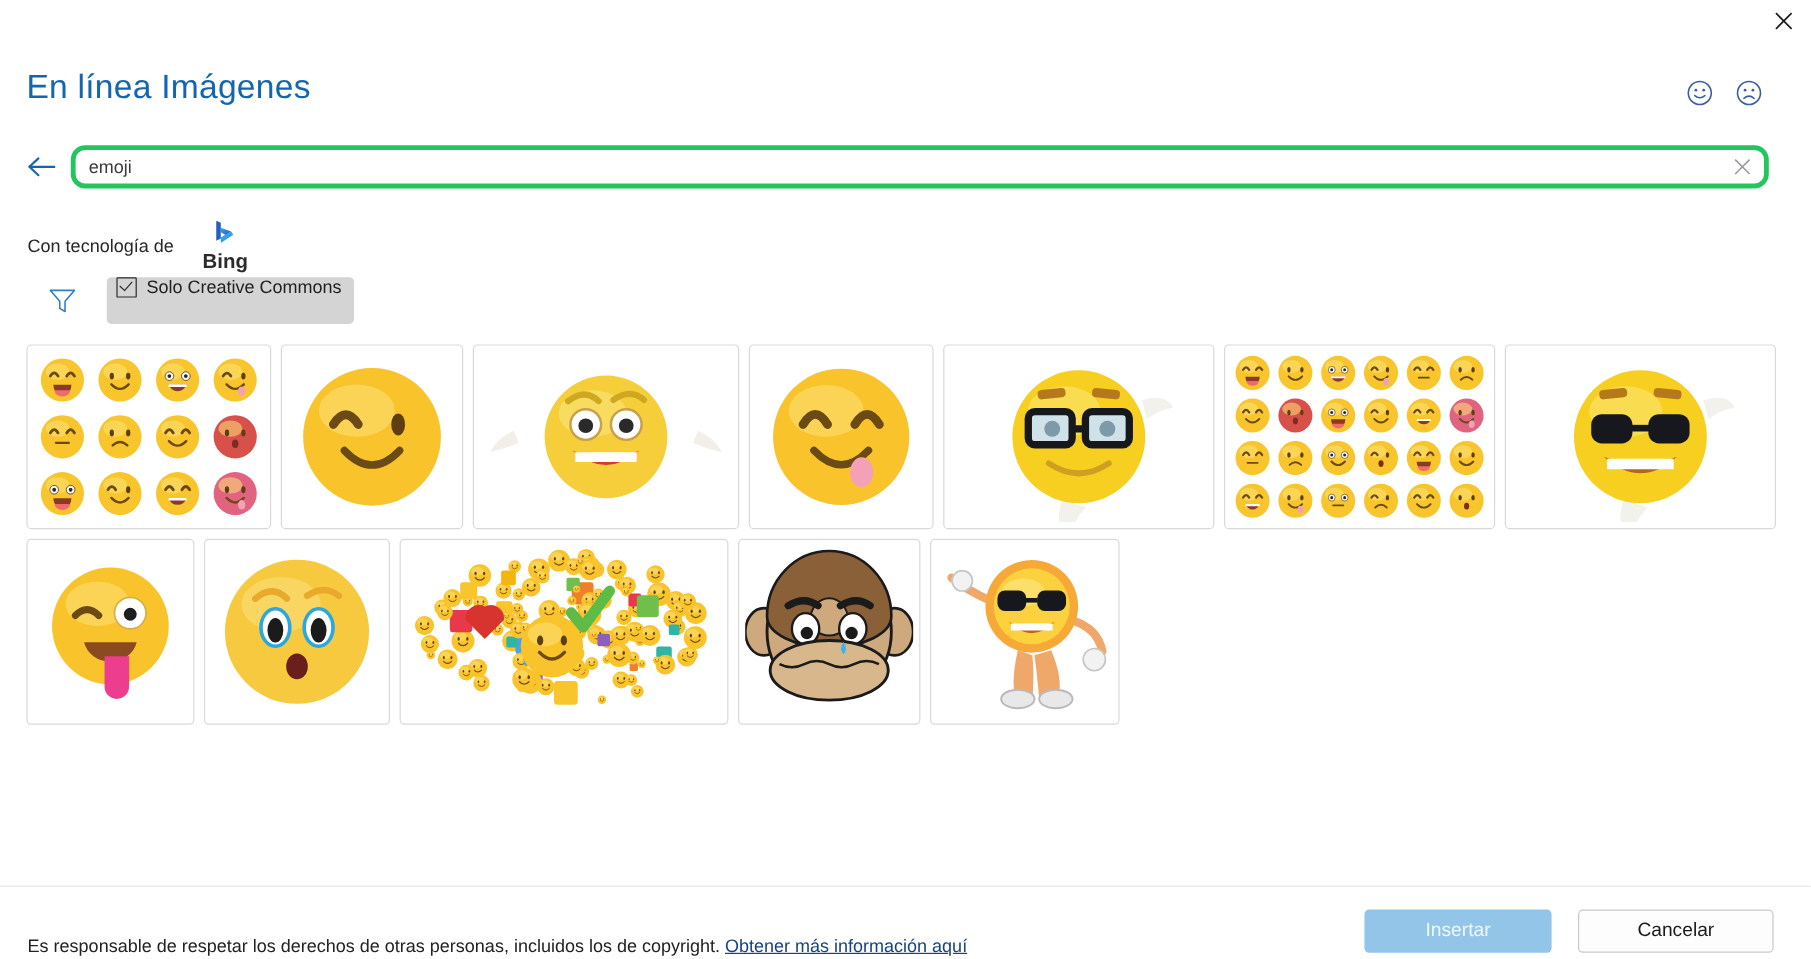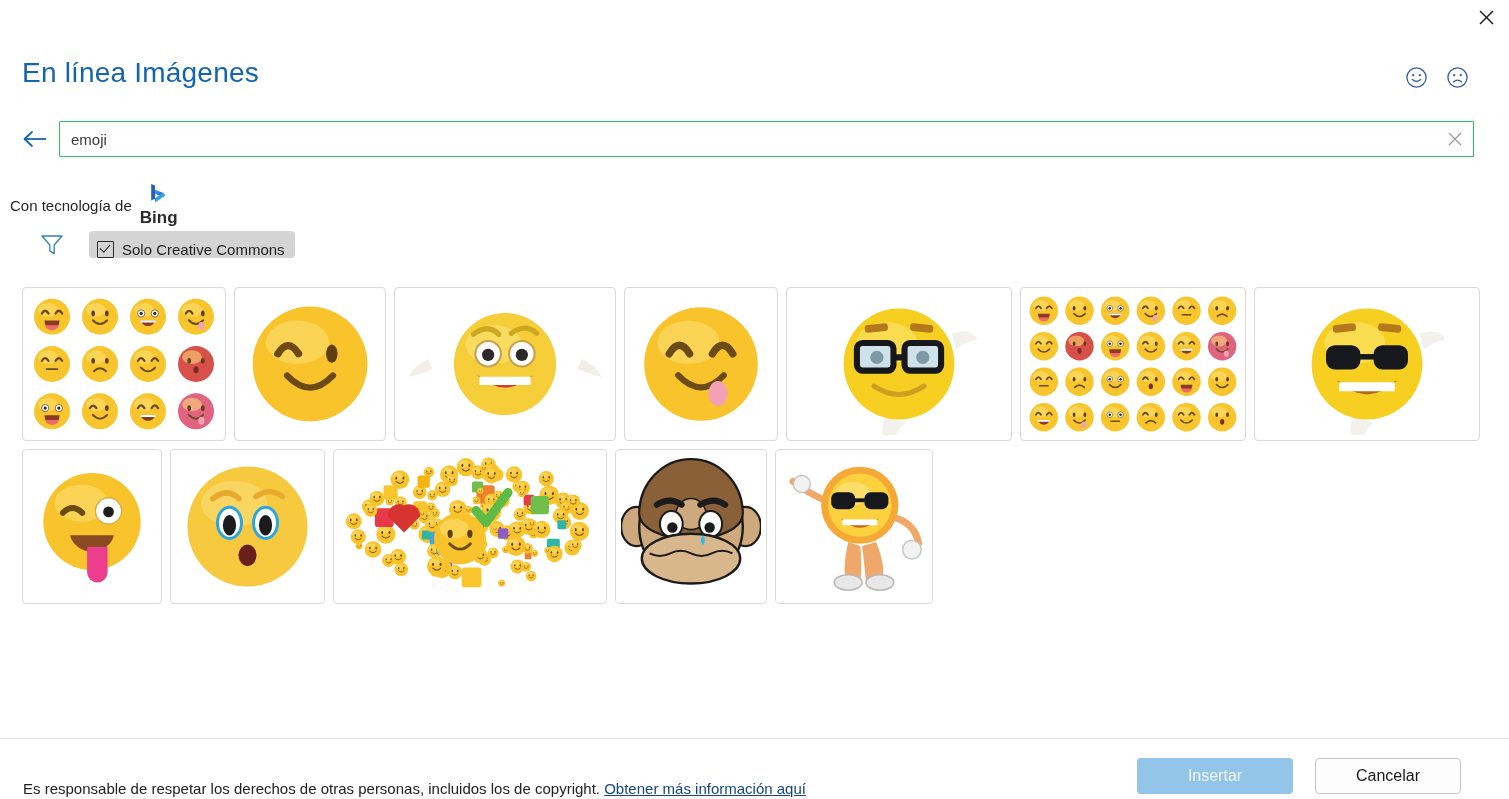--- a/index.html
+++ b/index.html
@@ -72,22 +72,22 @@
     flex: 0 0 auto;
     cursor: pointer;
     display: flex;
     align-items: center;
     justify-content: center;
   }
   #search-box {
     position: relative;
     flex: 1 1 auto;
     height: 36px;
-    border: 1px solid #22c55e;
-    border-radius: 1px;
+    border: 4px solid #22c55e;
+    border-radius: 12px;
     background: #fff;
     display: flex;
     box-sizing: border-box;
   }
   #search-input {
     border: 0;
     outline: 0;
     background: transparent;
     font-family: "Liberation Sans", sans-serif;
     font-size: 15px;
@@ -103,26 +103,27 @@
     top: 50%;
     transform: translateY(-50%);
     width: 16px;
     height: 16px;
     cursor: pointer;
   }
 
   
   #powered-row {
     position: absolute;
-    left: 10px;
+    left: 23px;
     top: 183px;
     display: flex;
     align-items: center;
     font-size: 15px;
     color: #262626;
+    gap: 16px;
   }
   #bing-logo {
     display: inline-flex;
     align-items: center;
     margin-left: 8px;
     gap: 4px;
     flex-direction: column;
   }
   #bing-word {
     font-weight: bold;
@@ -138,22 +139,22 @@
     display: flex;
     align-items: center;
   }
   #filter-icon { width: 24px; height: 22px; cursor: pointer; }
   #cc-chip {
     margin-left: 25px;
     background: #d4d4d4;
     border-radius: 4px;
     height: 27px;
     display: flex;
-    align-items: flex-end;
-    padding: 0 10px 0 8px;
+    align-items: flex-start;
+    padding: 0 10px 12px 8px;
     cursor: pointer;
   }
   #cc-check {
     width: 15px; height: 15px;
     border: 1.4px solid #2b2b2b;
     border-radius: 1px;
     margin-right: 8px;
     position: relative;
     background: #d4d4d4;
     flex: 0 0 auto;
@@ -226,21 +227,21 @@
     border-radius: 4px;
     color: #f0f7fc;
     font-size: 16px;
     font-family: "Liberation Sans", sans-serif;
     cursor: default;
   }
   #cancel-btn {
     position: absolute;
     left: 1315px;
     top: 758px;
-    width: 146px;
+    width: 163px;
     height: 36px;
     background: #fdfdfd;
     border: 1px solid #c9c9c9;
     border-radius: 4px;
     color: #1b1b1b;
     font-size: 16px;
     font-family: "Liberation Sans", sans-serif;
     cursor: pointer;
   }
 </style>

